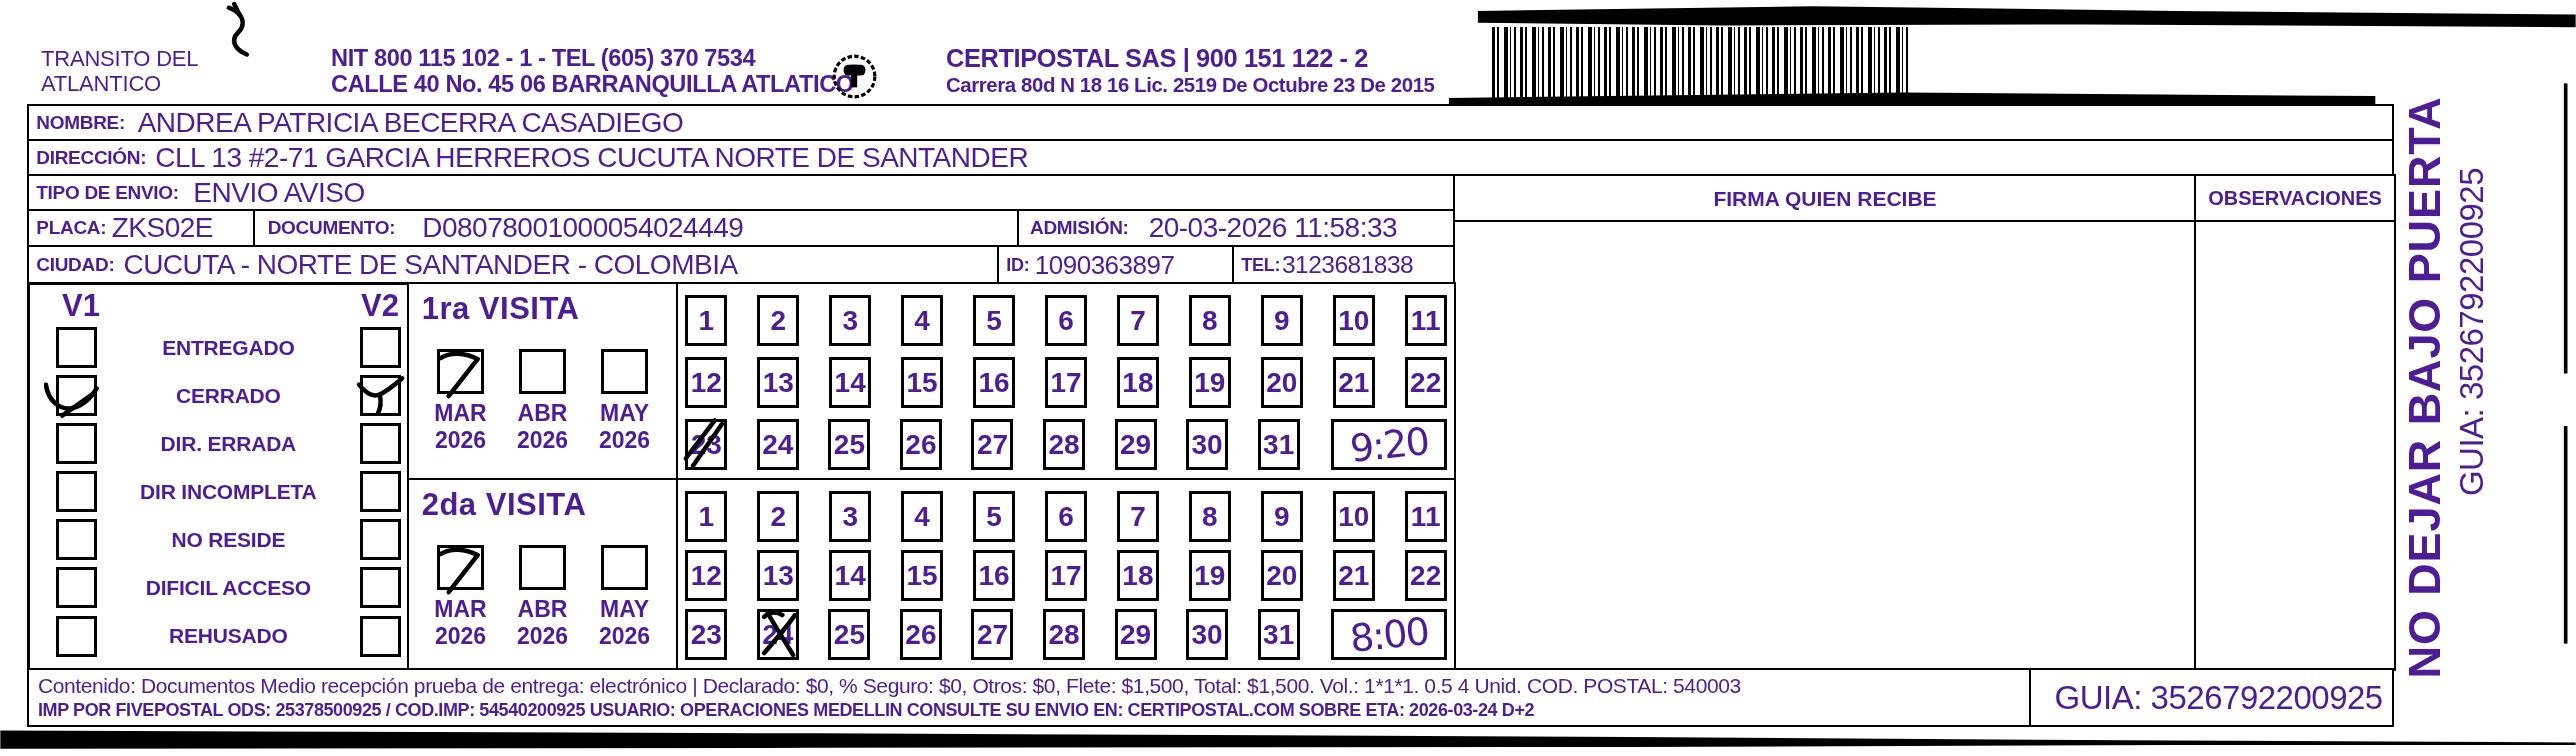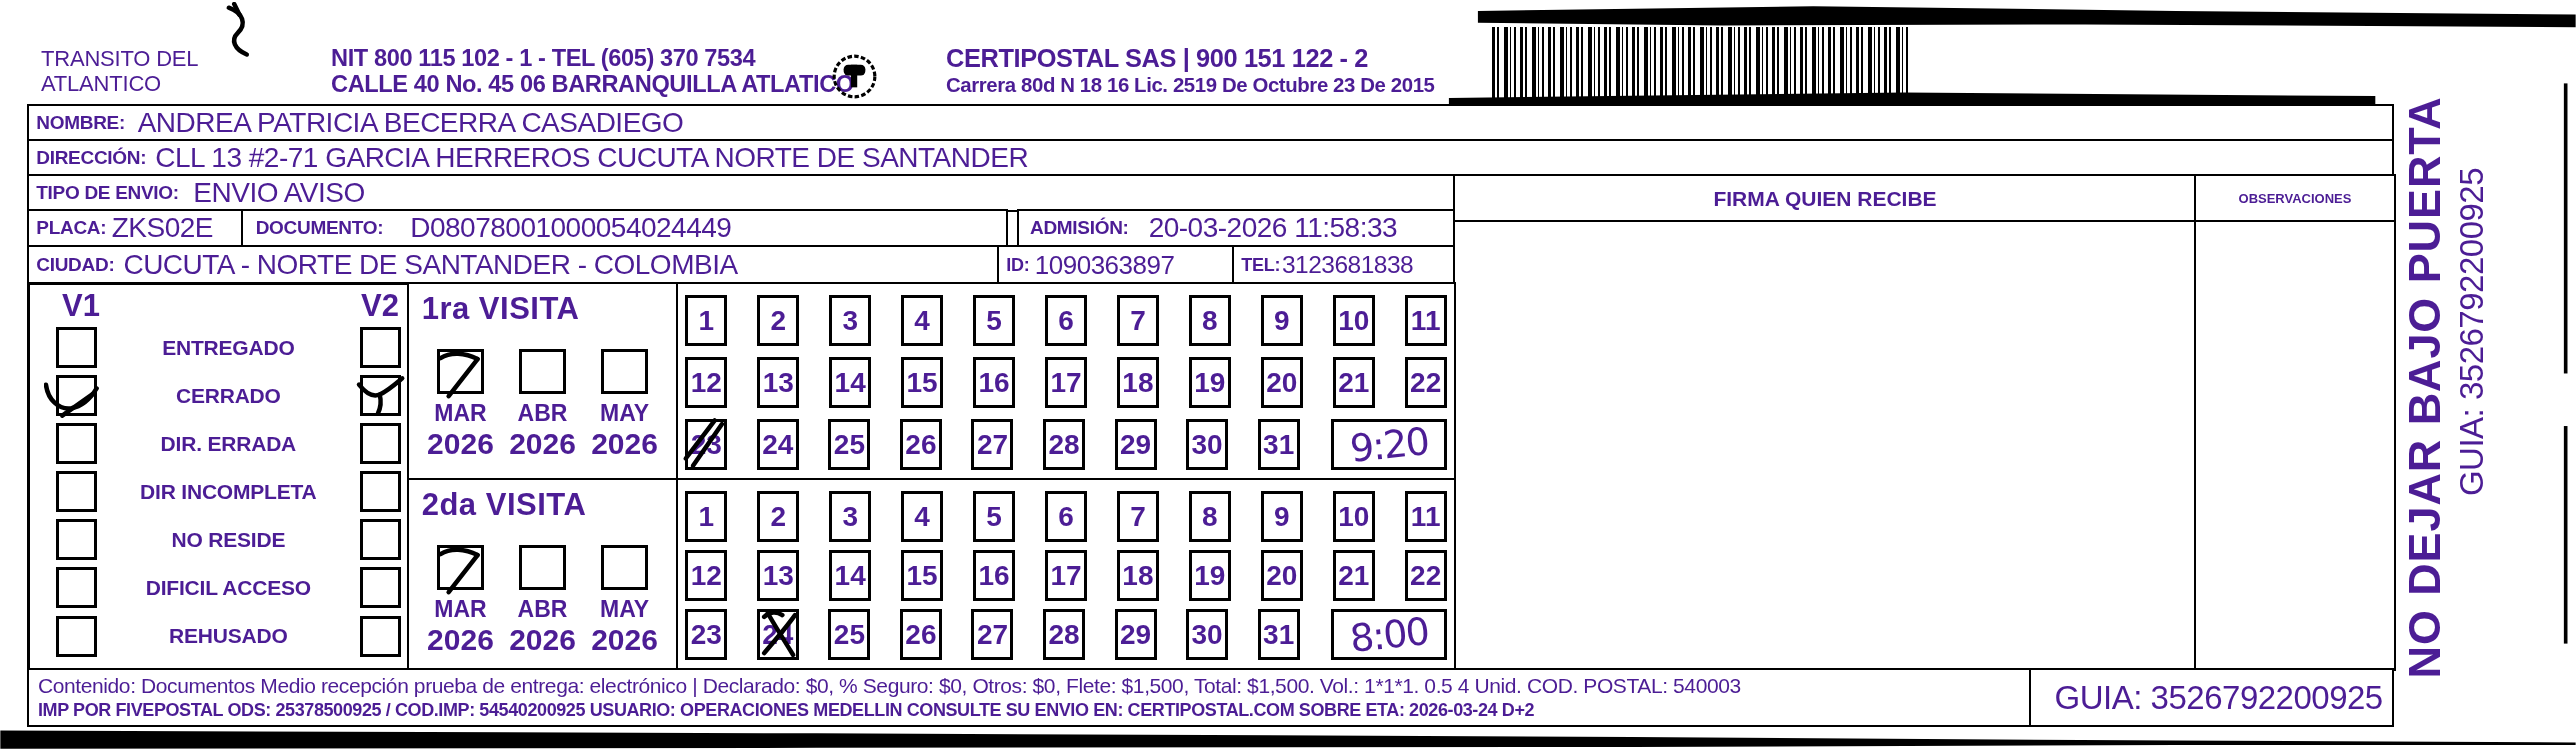--- a/index.html
+++ b/index.html
@@ -28,21 +28,21 @@
   .srow{flex:1;display:flex;align-items:center;padding:0 7.3px 0 27px;position:relative;}
   .sbox{width:41px;height:41px;border:3.6px solid #000;background:#fff;flex:none;}
   .sopt{flex:1;text-align:center;font-size:21px;font-weight:bold;letter-spacing:-0.2px;}
   
   .visit{position:absolute;border:2.7px solid #000;background:#fff;padding:7.3px 12.7px;}
   .vtitle{font-size:31px;font-weight:bold;letter-spacing:0.5px;}
   .mrow{display:flex;justify-content:space-between;margin-top:22px;padding:0 1.8px;}
   .mcol{width:74px;display:flex;flex-direction:column;align-items:center;}
   .mbox{width:47px;height:45px;border:3.6px solid #000;background:#fff;}
   .mname{font-size:23px;font-weight:bold;margin-top:5.4px;}
-  .myear{font-size:30px;font-weight:bold;}
+  .myear{font-size:23px;font-weight:bold;}
   
   .grid{position:absolute;border:2.7px solid #000;background:#fff;padding:11px 7.3px 9px;
         display:flex;flex-direction:column;justify-content:space-between;}
   .drow{display:flex;justify-content:space-between;}
   .drow3{display:flex;}
   .dwrap{flex:1;display:flex;justify-content:space-between;margin-right:31px;}
   .daybox{width:42px;height:51px;border:3.6px solid #000;display:flex;align-items:center;
           justify-content:center;font-size:28px;font-weight:bold;background:#fff;}
   .timebox{width:116px;height:51px;border:3.6px solid #000;display:flex;align-items:center;
            justify-content:center;background:#fff;}
@@ -108,21 +108,21 @@
     <span class="val">CLL 13 #2-71 GARCIA HERREROS CUCUTA NORTE DE SANTANDER</span>
   </div>
   <div class="cell" style="left:27px;top:174px;width:1429px;height:38px;gap:14.5px;">
     <span class="lbl">TIPO DE ENVIO:</span>
     <span class="val">ENVIO AVISO</span>
   </div>
   <div class="cell" style="left:27px;top:209px;width:228px;height:38px;gap:5.4px;">
     <span class="lbl">PLACA:</span>
     <span class="val">ZKS02E</span>
   </div>
-  <div class="cell" style="left:241px;top:209px;width:767px;height:38px;gap:27px;padding-left:12.7px;">
+  <div class="cell" style="left:253px;top:209px;width:767px;height:38px;gap:27px;padding-left:12.7px;">
     <span class="lbl">DOCUMENTO:</span>
     <span class="val">D08078001000054024449</span>
   </div>
   <div class="cell" style="left:1017px;top:209px;width:439px;height:38px;gap:20px;padding-left:11px;">
     <span class="lbl">ADMISIÓN:</span>
     <span class="val">20-03-2026 11:58:33</span>
   </div>
   <div class="cell" style="left:27px;top:245px;width:973px;height:40px;gap:9px;">
     <span class="lbl">CIUDAD:</span>
     <span class="val">CUCUTA - NORTE DE SANTANDER - COLOMBIA</span>
@@ -132,21 +132,21 @@
     <span class="val" style="font-size:26px;">1090363897</span>
   </div>
   <div class="cell" style="left:1232px;top:245px;width:224px;height:40px;gap:1.8px;">
     <span class="lbl" style="font-size:18px;">TEL:</span>
     <span class="val" style="font-size:24.5px;">3123681838</span>
   </div>
 
   <div class="cell hdr" style="left:1453px;top:174px;width:744px;height:49px;font-size:21px;">
     <span>FIRMA QUIEN RECIBE</span>
   </div>
-  <div class="cell hdr" style="left:2194px;top:174px;width:202px;height:49px;font-size:13px;">
+  <div class="cell hdr" style="left:2194px;top:174px;width:202px;height:49px;font-size:20px;">
     <span>OBSERVACIONES</span>
   </div>
   <div class="cell" style="left:1453px;top:220px;width:744px;height:451px;"></div>
   <div class="cell" style="left:2194px;top:220px;width:202px;height:451px;"></div>
 
   <div class="status">
     <div class="vhead">
       <span>V1</span>
       <span>V2</span>
     </div>

